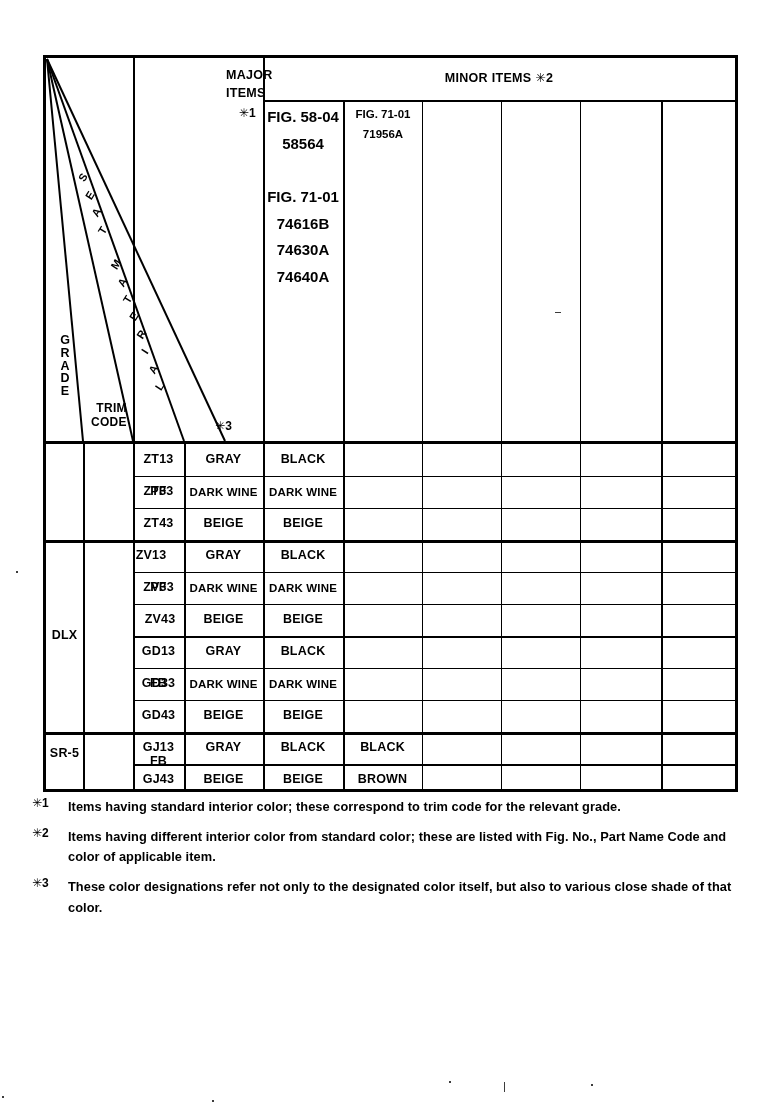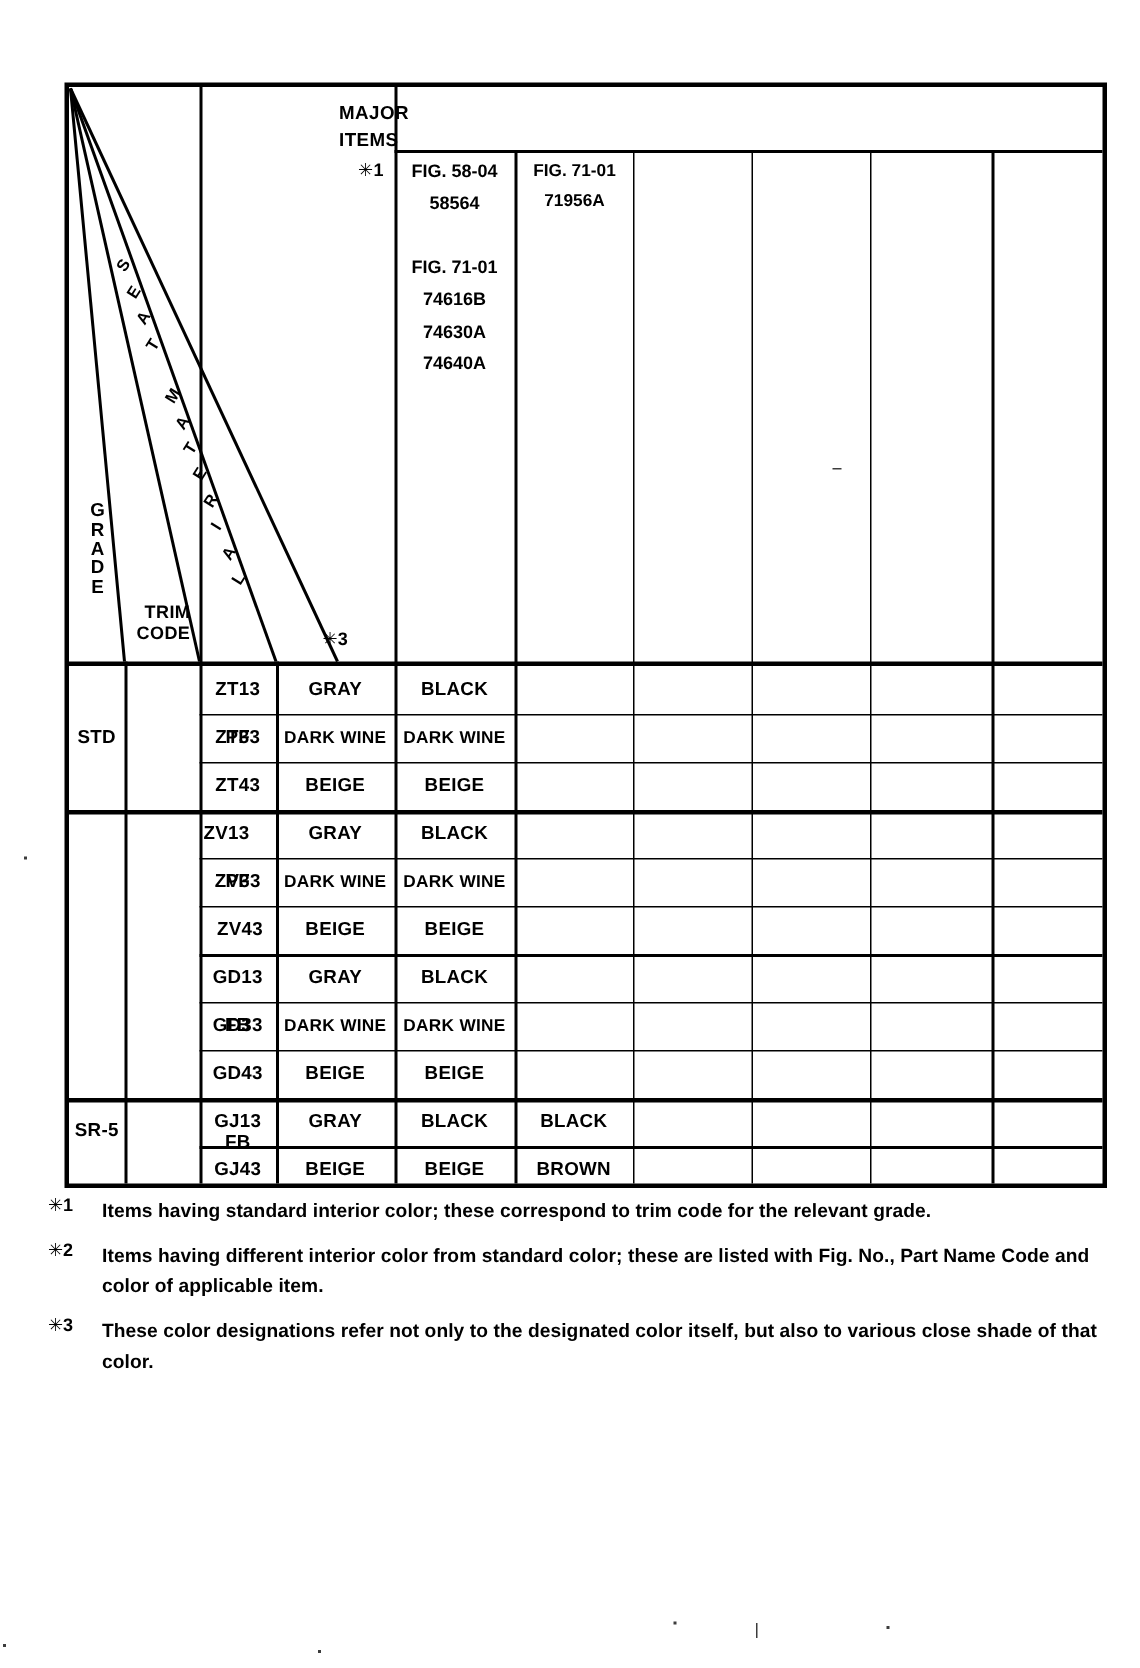--- a/index.html
+++ b/index.html
@@ -147,33 +147,34 @@
         <div class="diagword" style="left: 103.47px; top: 304.611px; transform: rotate(-58deg); transform-origin: 50% 50%;">A</div>
         <div class="diagword" style="left: 109.84px; top: 321.992px; transform: rotate(-58deg); transform-origin: 50% 50%;">L</div>
       </div>
 
     <div class="hdr right" style="left:180px;top:8px;width:30px;white-space:pre-line;">MAJOR
 ITEMS</div>
     <div class="hdr right" style="left:150px;top:47px;width:60px;font-size:12px;">✳1</div>
 
     <div class="cell" style="left:138px;top:353px;width:79px;height:30px;font-size:12px;">✳3</div>
 
-
-    <div style="position:absolute;left:219px;top:46px;width:76px;font-size:12px;font-weight:bold;line-height:1.78;text-align:center;white-space:pre-line;">FIG. 58-04
+    <div class="hdr center" style="left:217px;top:11px;width:472px;">MINOR ITEMS ✳2</div>
+
+    <div style="position:absolute;left:219px;top:46px;width:76px;font-size:15px;font-weight:bold;line-height:1.78;text-align:center;white-space:pre-line;">FIG. 58-04
 58564
 
 FIG. 71-01
 74616B
 74630A
 74640A</div>
 
     <div style="position:absolute;left:299px;top:46px;width:76px;font-size:11.5px;font-weight:bold;line-height:1.78;text-align:center;white-space:pre-line;">FIG. 71-01
 71956A</div>
 
-    <div class="cell" style="left:0px;top:386px;width:37px;height:96px;">STD</div>
+    <div class="cell" style="left:0px;top:482px;width:37px;height:192px;">DLX</div>
     <div class="cell" style="left:0px;top:674px;width:37px;height:44px;">SR-5</div>
 
     <div class="cell" style="left:87px;top:386px;width:51px;height:96px;">PF</div>
     <div class="cell" style="left:87px;top:482px;width:51px;height:96px;">PF</div>
     <div class="cell" style="left:87px;top:578px;width:51px;height:96px;">FB</div>
     <div class="cell" style="left:87px;top:674px;width:51px;height:60px;">FB</div>
 
     <div id="rowcells" style="position:absolute;left:0;top:0;width:100%;height:100%;">
         <div class="cell" style="left: 87px; top: 386px; width: 51px; height: 32px;">ZT13</div>
         <div class="cell" style="left: 138px; top: 386px; width: 79px; height: 32px;">GRAY</div>

